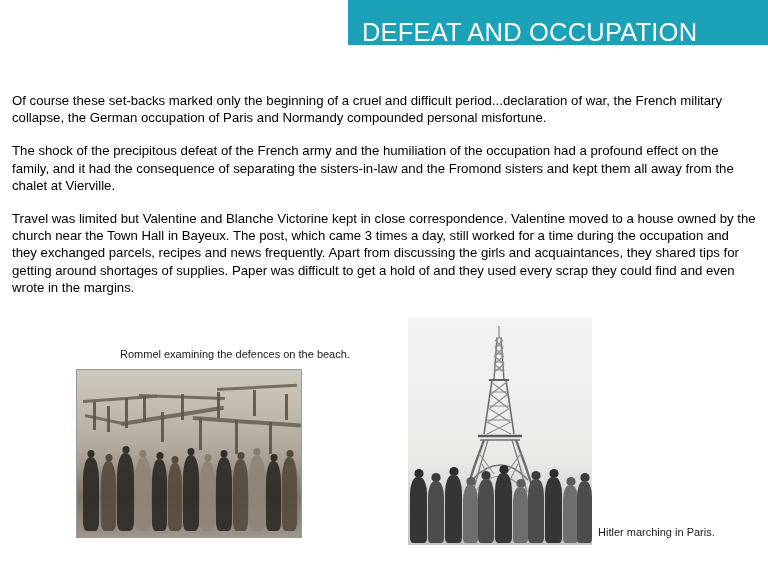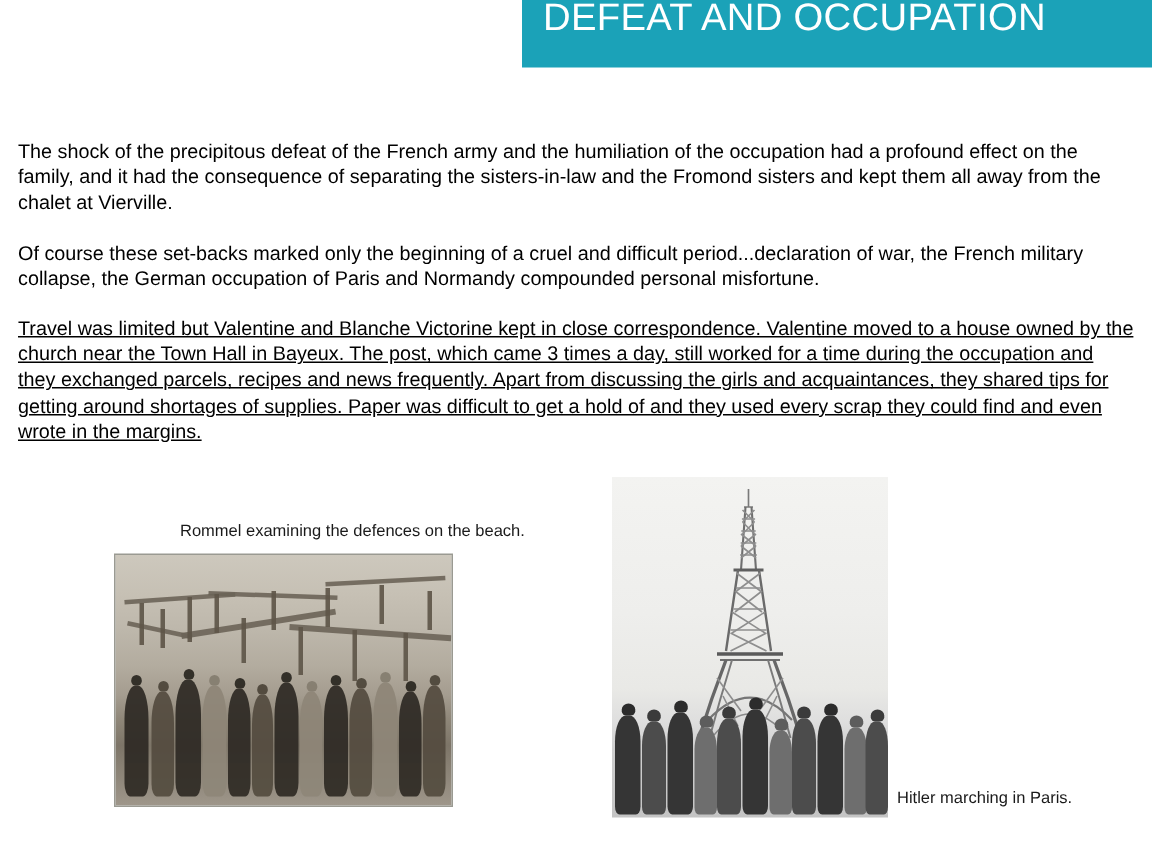--- a/index.html
+++ b/index.html
@@ -18,21 +18,21 @@
 
   
   .title-banner {
     position: absolute;
     left: 348px;
     top: 0;
     width: 420px;
     height: 45px;
     background: #1ba2b8;
     display: flex;
-    align-items: flex-start;
+    align-items: flex-end;
     box-sizing: border-box;
     padding-left: 14px;
   }
   .title-banner .title-text {
     color: #ffffff;
     font-size: 25.5px;
     font-weight: 400;
     letter-spacing: 0.2px;
     white-space: nowrap;
     line-height: 1;
@@ -45,21 +45,21 @@
     top: 92px;
     width: 744px;
   }
   .body-copy p {
     margin: 0 0 16px 0;
     font-size: 13.2px;
     line-height: 17.2px;
     color: #000000;
     text-align: left;
   }
-  .body-copy p:last-child { margin-bottom: 0; text-decoration: underline; }
+  .body-copy p:last-child { margin-bottom: 0; }
 
   
   .figure-rommel {
     position: absolute;
     left: 76px;
     top: 348px;
     width: 228px;
   }
   .figure-rommel .caption {
     font-size: 11px;
@@ -193,22 +193,22 @@
   }
 </style>
 </head>
 <body>
 
 <div class="title-banner">
   <span class="title-text">DEFEAT  AND OCCUPATION</span>
 </div>
 
 <div class="body-copy">
+  <p>Of course these set-backs marked only the beginning of a cruel and difficult period...declaration of war, the French military collapse, the German occupation of Paris and Normandy compounded personal misfortune.</p>
   <p>The shock of the precipitous defeat of the French army and the humiliation of the occupation had a profound effect on the family, and it had the consequence of separating the sisters-in-law and the Fromond sisters and kept them all away from the chalet at Vierville.</p>
-  <p>Of course these set-backs marked only the beginning of a cruel and difficult period...declaration of war, the French military collapse, the German occupation of Paris and Normandy compounded personal misfortune.</p>
   <p>Travel was limited but Valentine and Blanche Victorine kept in close correspondence.  Valentine moved to a house owned by the church near the Town Hall in Bayeux. The post, which came 3 times a day, still worked for a time during the occupation and they exchanged parcels, recipes and news frequently.  Apart from discussing the girls and acquaintances, they shared tips for getting around shortages of supplies.  Paper was difficult to get a hold of and they used every scrap they could find and even wrote in the margins.</p>
 </div>
 
 <figure class="figure-rommel" style="margin:0;">
   <figcaption class="caption">Rommel examining the defences on the beach.</figcaption>
   <div class="photo-beach">
 
     <div class="beam" style="left:6px;  top:30px; width:74px; height:3px; transform:rotate(-4deg);"></div>
     <div class="beam" style="left:62px; top:24px; width:86px; height:3px; transform:rotate(2deg);"></div>
     <div class="beam" style="left:140px;top:18px; width:80px; height:3px; transform:rotate(-3deg);"></div>

